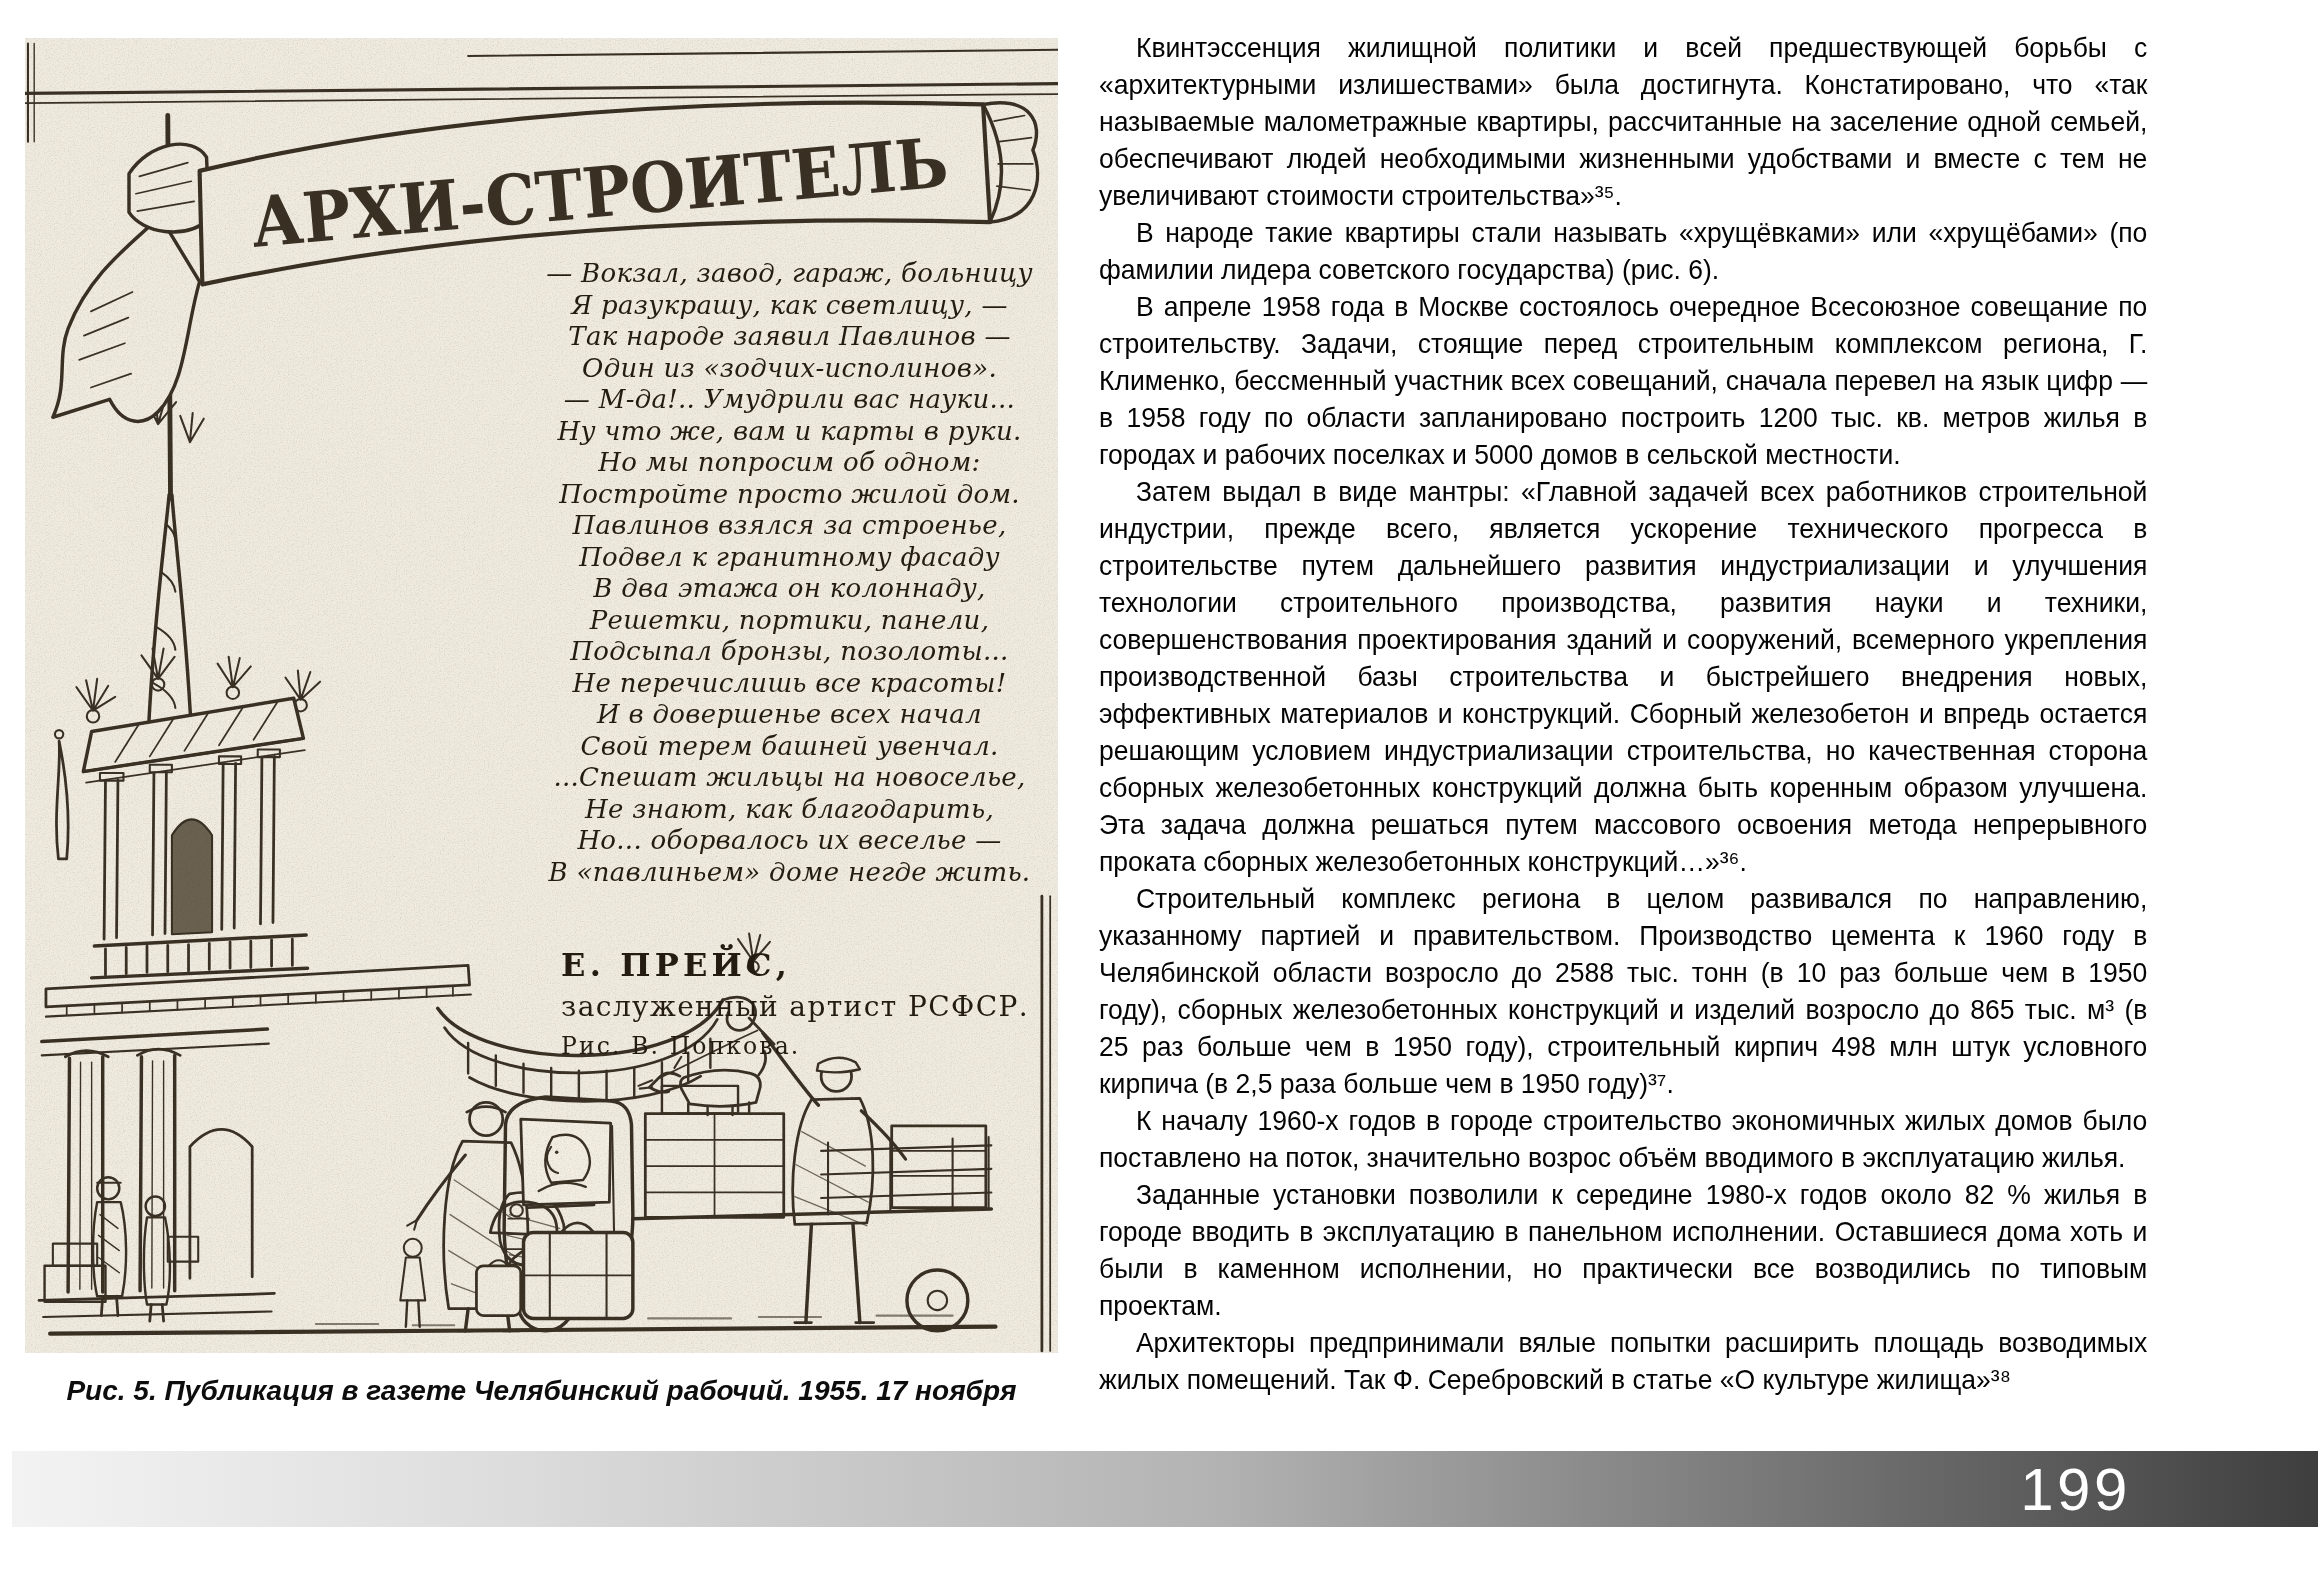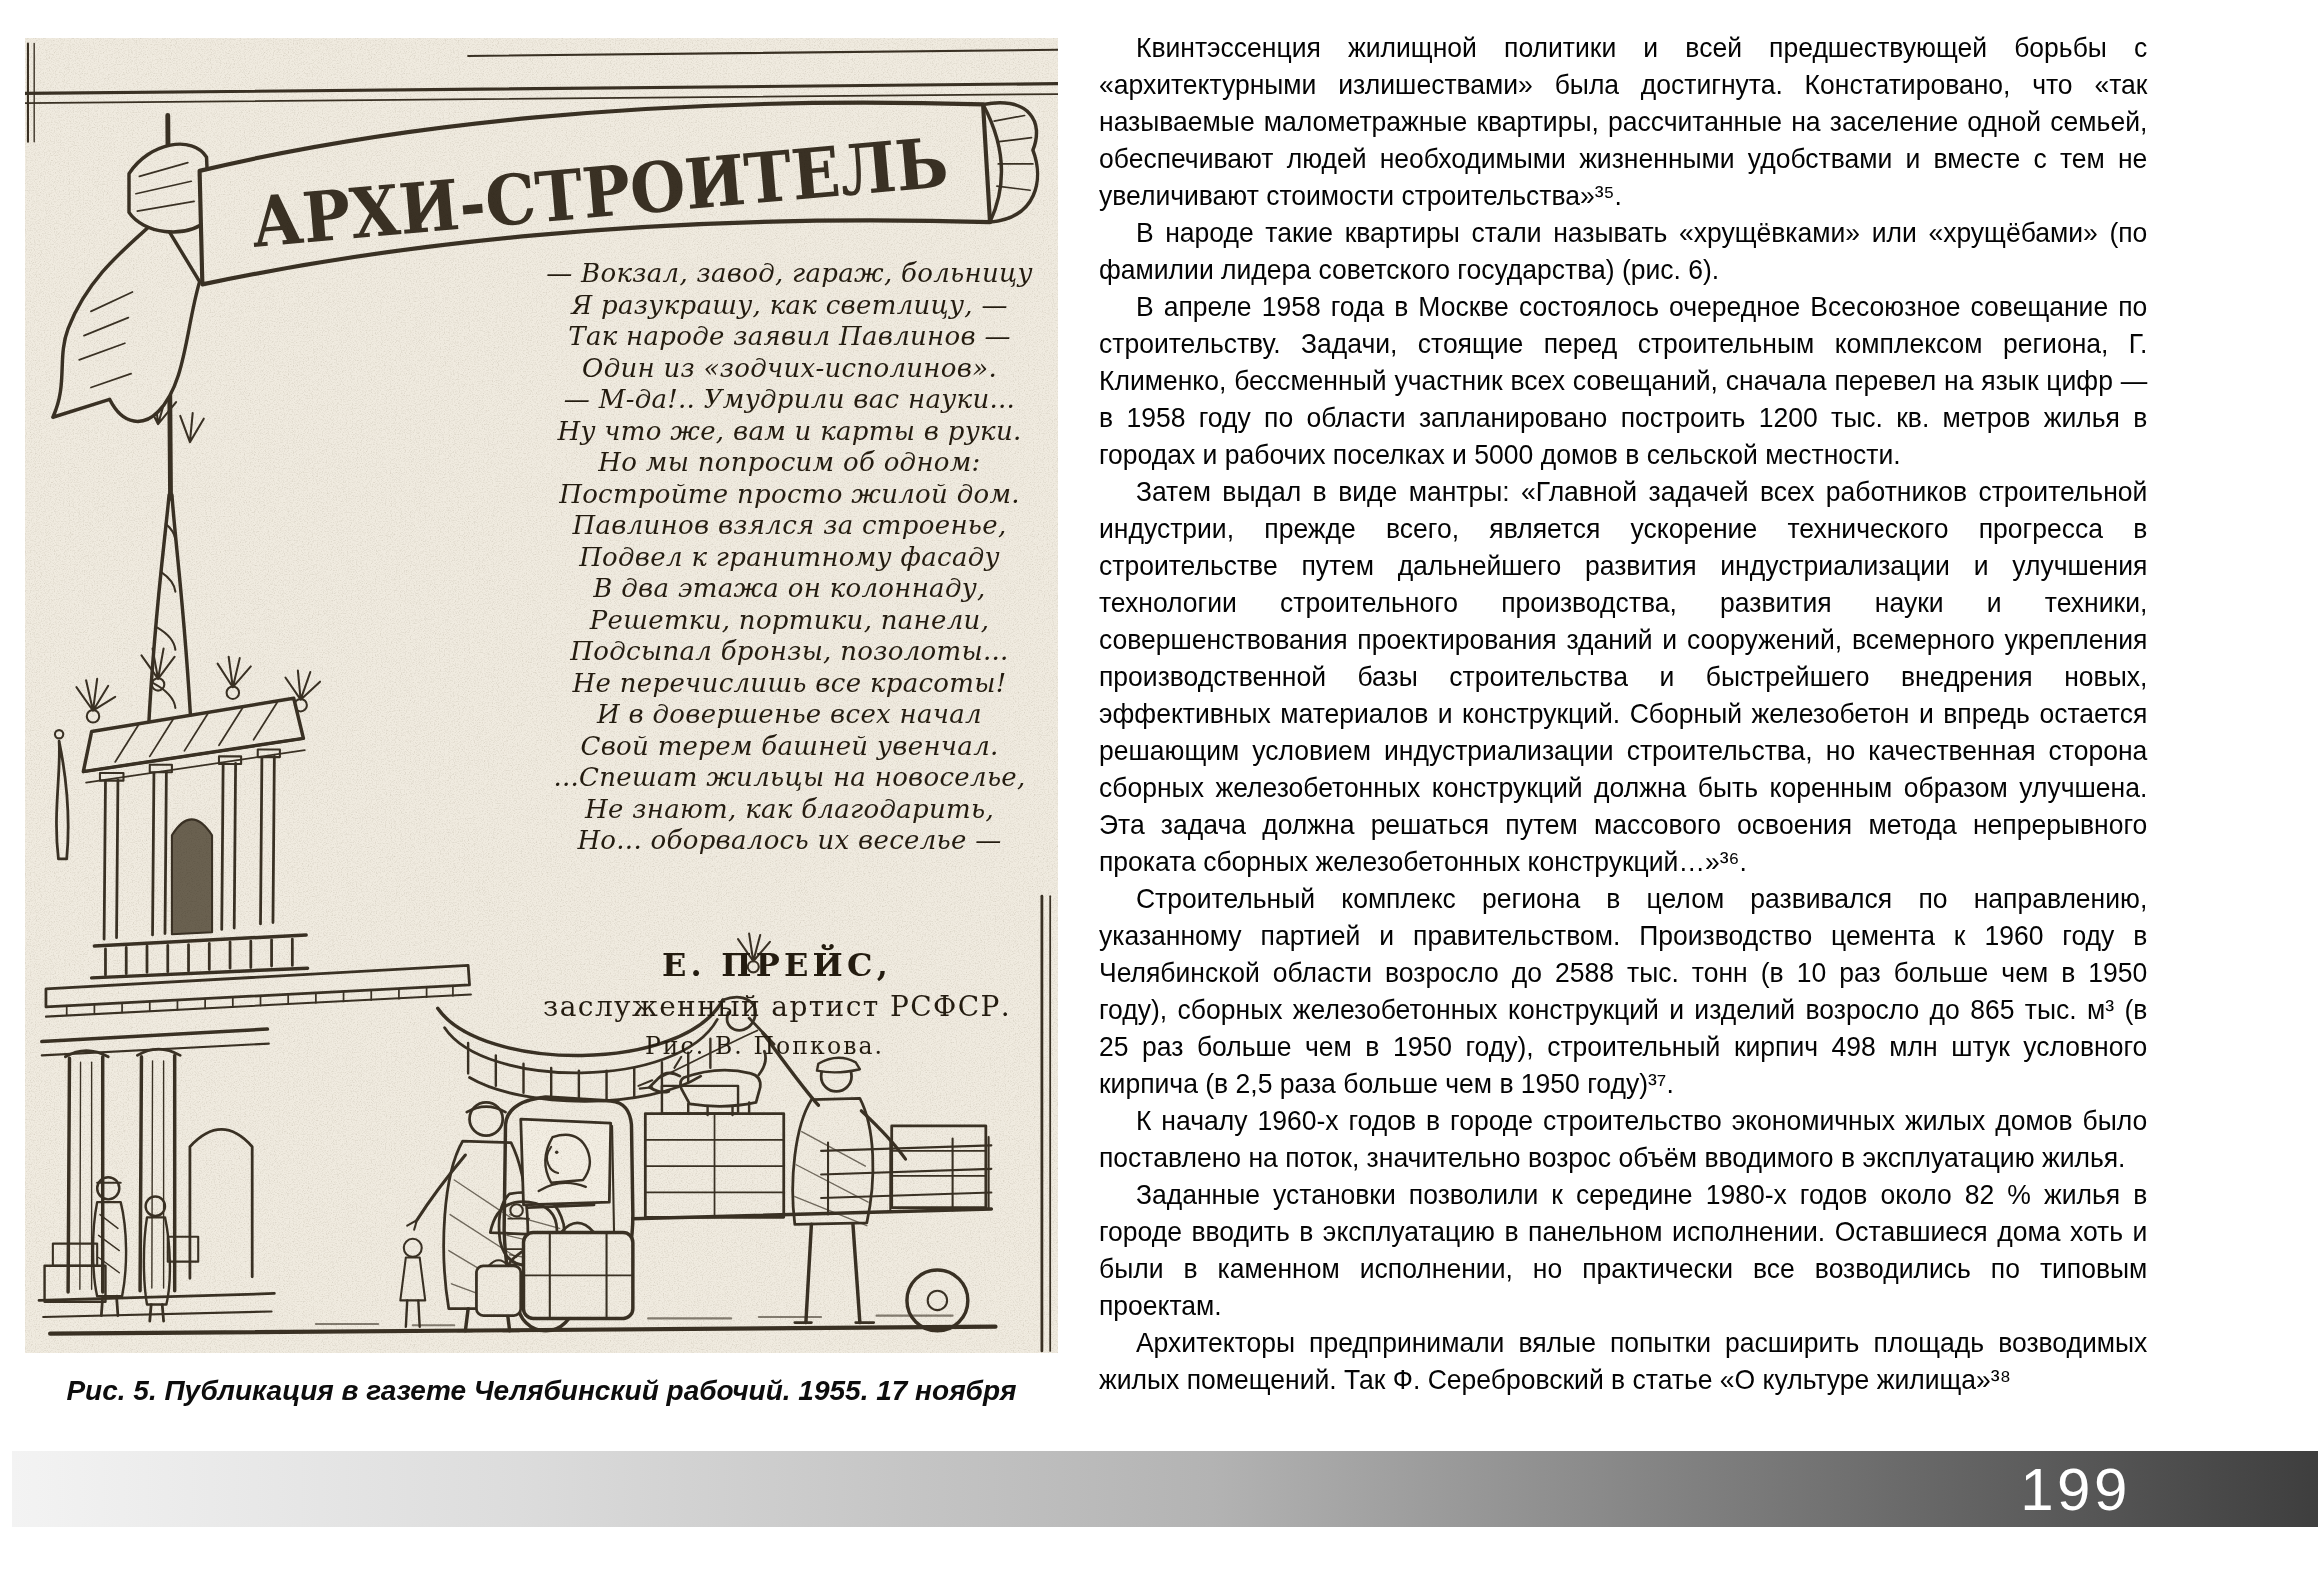--- a/index.html
+++ b/index.html
@@ -11,21 +11,21 @@
             background:#f0ebe0;margin:0;}
   .clipping .art{position:absolute;left:0;top:0;width:100%;height:100%;}
   .clipping .noise{position:absolute;left:0;top:0;width:100%;height:100%;
                    opacity:.5;pointer-events:none;mix-blend-mode:multiply;}
 
   .poem{position:absolute;left:498px;top:220px;width:533px;
         font-family:"DejaVu Serif",serif;font-style:italic;
         font-size:26px;line-height:31.5px;color:#241c10;white-space:nowrap;}
   .poem-line{letter-spacing:0.3px;text-align:center;}
 
-  .signature{position:absolute;right:47px;top:908px;text-align:center;
+  .signature{position:absolute;right:29px;top:908px;text-align:left;
              color:#241c10;font-family:"DejaVu Serif",serif;}
   .sig-name{font-size:32px;font-weight:bold;letter-spacing:4.2px;}
   .sig-title{font-size:28px;margin-top:5.5px;letter-spacing:1.4px;}
   .sig-artist{font-size:23.5px;margin-top:9.7px;padding-right:25px;letter-spacing:2.1px;}
 
   .caption{position:absolute;left:25px;top:1375px;width:1033px;text-align:center;
            font-style:italic;font-weight:bold;font-size:28px;color:#0d0d0d;}
 
   
   .article{position:absolute;left:1099px;top:29px;width:1107px;
@@ -272,20 +272,21 @@
       <div class="poem-line">Подвел к гранитному фасаду</div>
       <div class="poem-line">В два этажа он колоннаду,</div>
       <div class="poem-line">Решетки, портики, панели,</div>
       <div class="poem-line">Подсыпал бронзы, позолоты...</div>
       <div class="poem-line">Не перечислишь все красоты!</div>
       <div class="poem-line">И в довершенье всех начал</div>
       <div class="poem-line">Свой терем башней увенчал.</div>
       <div class="poem-line">...Спешат жильцы на новоселье,</div>
       <div class="poem-line">Не знают, как благодарить,</div>
       <div class="poem-line">Но... оборвалось их веселье —</div>
+      <div class="poem-line">В «павлиньем» доме негде жить.</div>
     </div>
 
     <div class="signature">
       <div class="sig-name">Е. ПРЕЙС,</div>
       <div class="sig-title">заслуженный артист РСФСР.</div>
       <div class="sig-artist">Рис. В. Попкова.</div>
     </div>
 
     <svg class="noise" xmlns="http://www.w3.org/2000/svg" viewBox="0 0 1492 1900" width="1033" height="1315">
       <filter id="nz">

